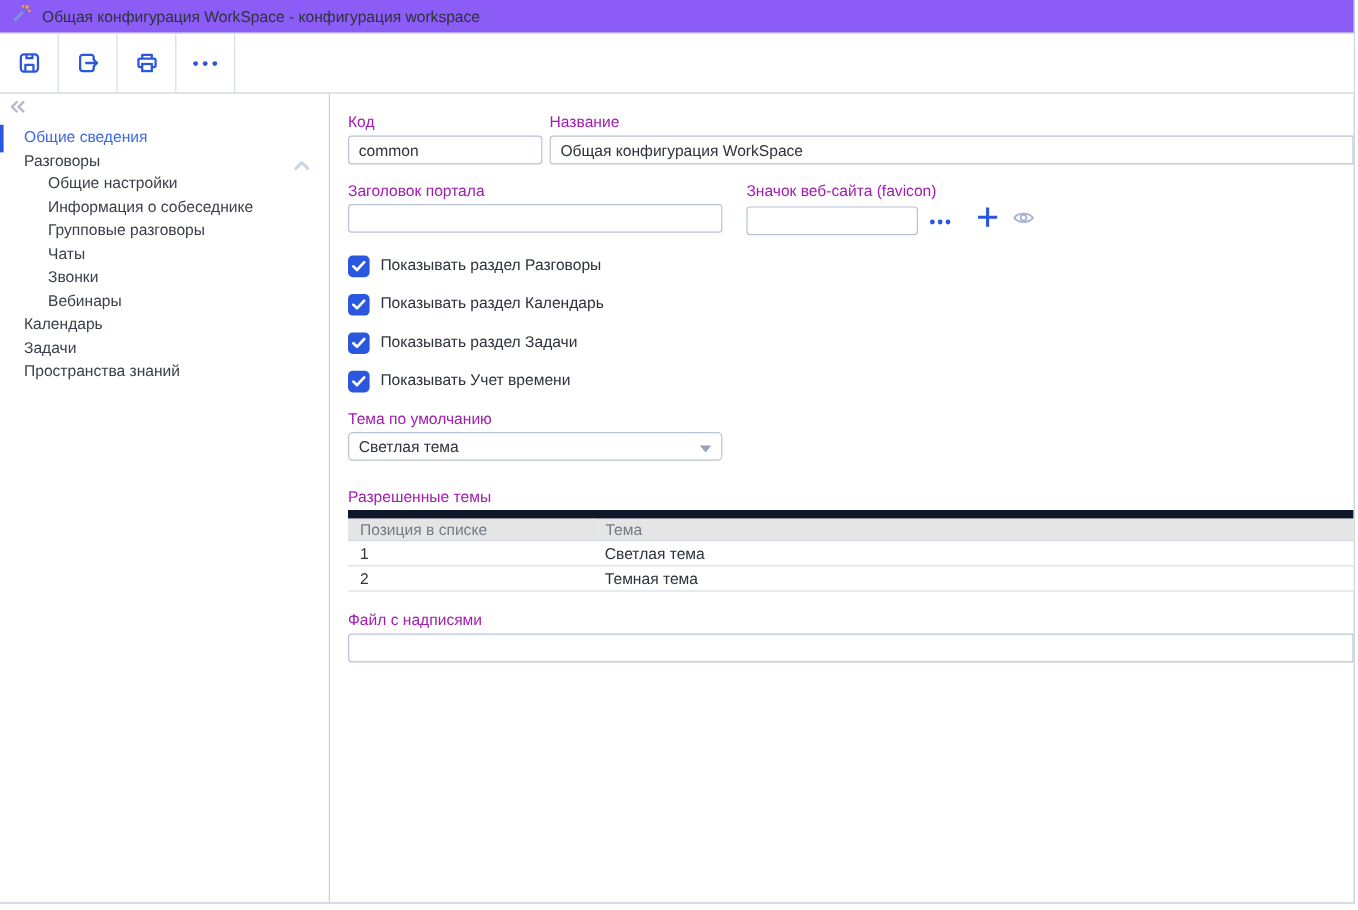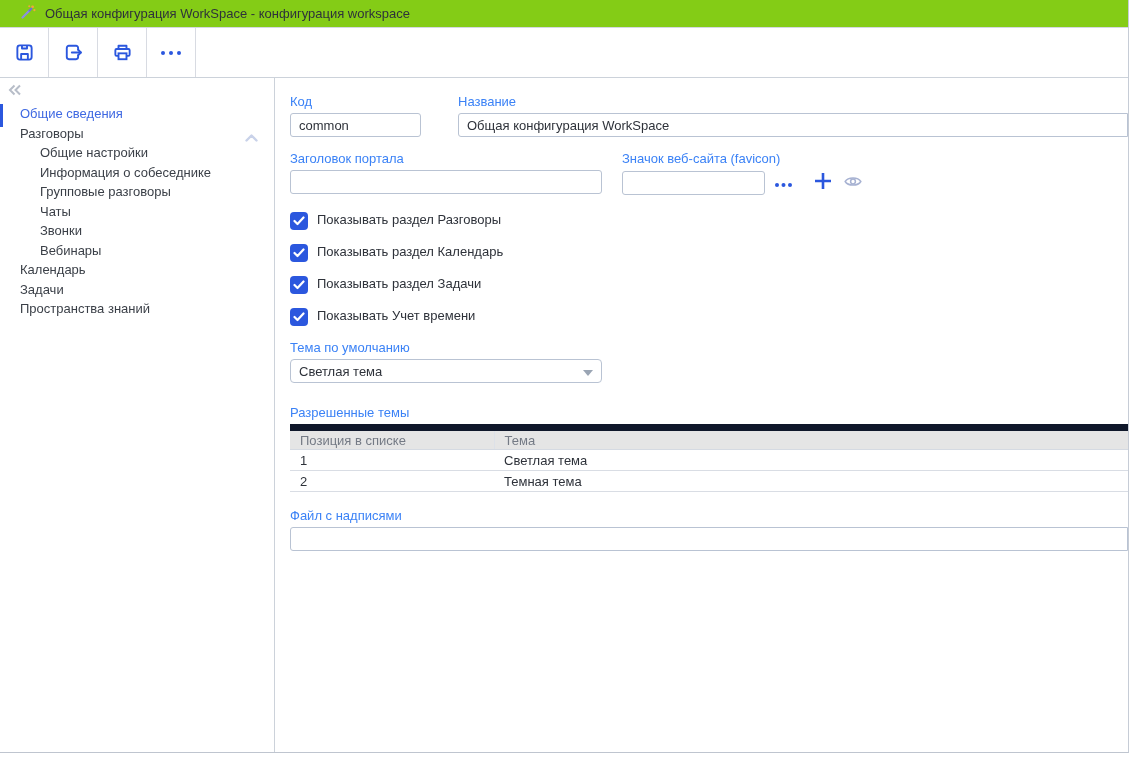--- a/index.html
+++ b/index.html
@@ -1,49 +1,49 @@
 <!DOCTYPE html>
 <html><head>
 <meta charset="utf-8">
 <style>
   * { margin:0; padding:0; box-sizing:border-box; }
   html,body { width:1132px; height:758px; background:#fff; font-family:"Liberation Sans", sans-serif; overflow:hidden; }
   .window { position:absolute; left:0; top:0; width:1129px; height:753px;
             border-right:1px solid #c6ccd6; border-bottom:1px solid #bfc5cf; background:#fff; display:flex; flex-direction:column; }
 
   
-  .titlebar { height:28px; flex:0 0 28px; background:#84cc16; border-bottom:1px solid #d4d8e0;
-              display:flex; align-items:center; padding-left:20px; gap:9px; }
+  .titlebar { height:28px; flex:0 0 28px; background:#8b5cf6; border-bottom:1px solid #d4d8e0;
+              display:flex; align-items:center; padding-left:10px; gap:9px; }
   .titlebar-text { font-size:13px; color:#2e323a; }
 
   
   .toolbar { height:50px; flex:0 0 50px; background:#fff; border-bottom:1px solid #ccd2da; display:flex; }
   .tb-btn { width:49px; height:100%; border-right:1px solid #d8dbe2; display:flex; align-items:center; justify-content:center; cursor:pointer; }
   .tb-btn svg { display:block; }
 
   
   .content { flex:1; display:flex; min-height:0; }
   .sidebar { width:275px; flex:0 0 275px; border-right:1px solid #ccd2da; padding-top:6px; position:relative; }
   .collapse-btn { margin-left:8px; width:16px; height:14px; display:flex; align-items:center; cursor:pointer; }
   .tree { margin-top:8px; }
   .tree-item { position:relative; height:19.5px; display:flex; align-items:flex-start; font-size:13px; color:#3a3f47; cursor:pointer; }
   .tree-item.lvl0 { padding-left:20px; }
   .tree-item.lvl1 { padding-left:40px; }
   .tree-item.selected { color:#3e68e2; }
   .tree-item.selected::before { content:""; position:absolute; left:0; top:-2px; width:3px; height:23px; background:#2b57de; }
   .tree-item .expander { position:absolute; right:16px; top:4px; }
 
   .main { flex:1; min-width:0; overflow:hidden; padding:16px 0 0 15px; }
-  .fld-label { font-size:13px; color:#3b82f6; margin-bottom:4px; }
+  .fld-label { font-size:13px; color:#a21caf; margin-bottom:4px; }
   .txt { height:24px; border:1px solid #b9c3d3; border-radius:3px; padding:0 8px; font-size:13px; color:#2e323a;
          font-family:"Liberation Sans", sans-serif; background:#fff; outline:none; display:block; }
 
   .row1 { display:flex; }
   .col-code { width:147px; margin-right:21px; }
-  .col-code .txt { width:131px; }
+  .col-code .txt { width:162px; }
   .col-name { flex:1; }
   .col-name .txt { width:100%; border-radius:3px 0 0 3px; }
 
   .row2 { display:flex; margin-top:14px; }
   .col-portal { width:312px; margin-right:20px; }
   .col-portal .txt { width:312px; }
   .col-favicon .txt { width:143px; }
   .favicon-line { display:flex; align-items:center; }
   .icon-btn { display:flex; align-items:center; justify-content:center; cursor:pointer; }
   .dots-btn { margin-left:9px; }

